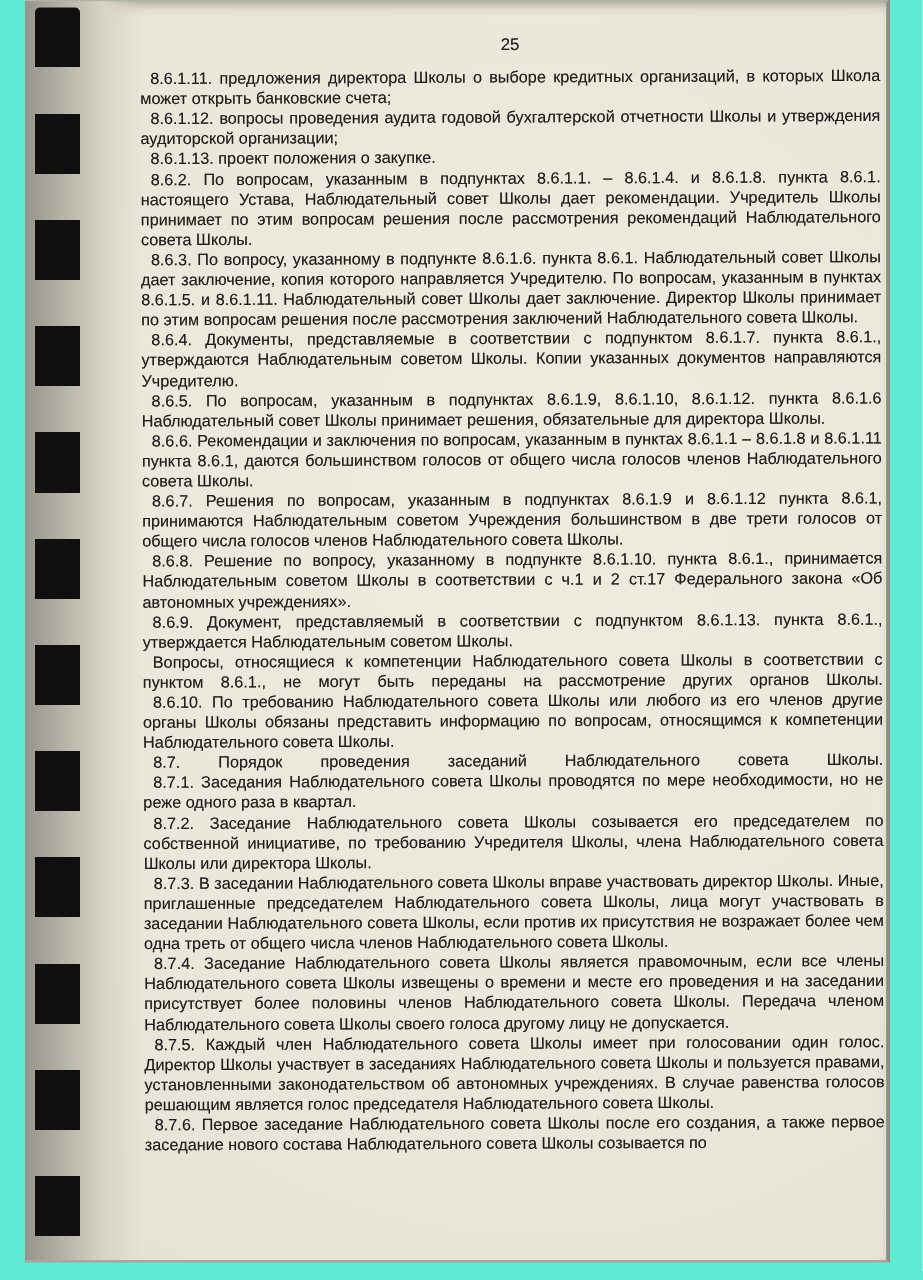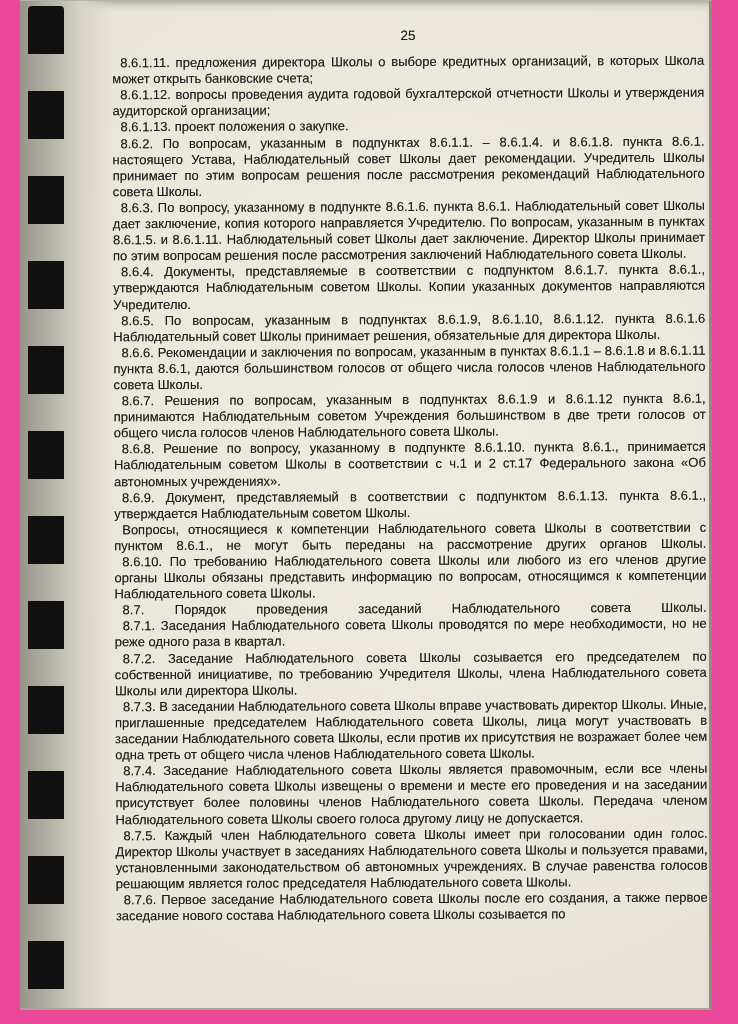--- a/index.html
+++ b/index.html
@@ -6,21 +6,21 @@
   html, body { margin: 0; padding: 0; }
   body {
     width: 738px; height: 1024px;
     background: #ffffff;
     font-family: "Liberation Sans", sans-serif;
     overflow: hidden;
   }
   .scan {
     position: relative;
     width: 738px; height: 1024px;
-    background: #ec4899;
+    background: #5eead4;
     overflow: hidden;
   }
   .paper {
     position: absolute;
     left: 20px; top: 0;
     width: 692px; height: 1010px;
     background: radial-gradient(120% 90% at 60% 40%, #efecdf 0%, #eae7da 55%, #e2dfd1 100%);
     border-right: 3px solid #8e8b80;
     border-bottom: 2px solid #a8a59a;
     border-top: 1px solid #b5b2a6;

